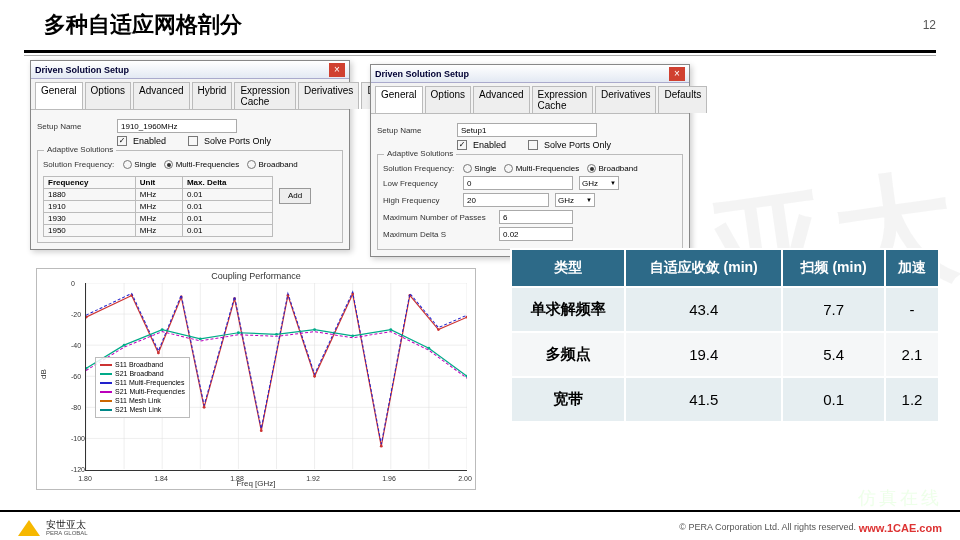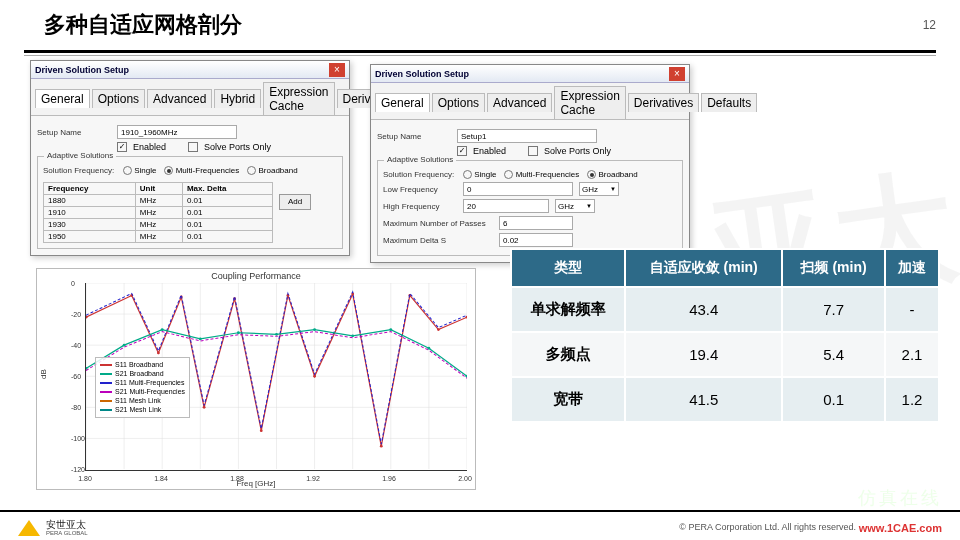--- a/index.html
+++ b/index.html
@@ -13,21 +13,21 @@
   .title { font-size: 22px; font-weight: 700; color: #000; }
   .pagenum { position: absolute; right: 24px; top: 18px; font-size: 12px; color: #555; }
   .hr1 { height: 3px; background: #000; margin: 4px 24px 0 24px; }
   .hr2 { height: 1px; background: #aaa; margin: 2px 24px 8px 24px; }
 
   
   .dlg { position: absolute; background: #f3f3f3; border: 1px solid #888; box-shadow: 2px 2px 6px rgba(0,0,0,.2); font-size: 9px; }
   .dlg-titlebar { height: 18px; background: linear-gradient(#fff,#e3e9f3); display:flex; align-items:center; padding:0 4px; border-bottom:1px solid #aac; }
   .dlg-titlebar .t { color:#003; font-weight:600; }
   .dlg-titlebar .x { margin-left:auto; width:16px; height:14px; background:#d04030; color:#fff; text-align:center; line-height:14px; font-size:10px; }
-  .tabs { display:flex; gap:2px; padding:3px 4px 0 4px; font-size:12px;align-items:center; }
+  .tabs { display:flex; gap:2px; padding:3px 4px 0 4px; font-size:10px; }
   .tab { padding:2px 5px; background:#eee; border:1px solid #bbb; border-bottom:none; }
   .tab.active { background:#fff; }
   .dlg-body { background:#f7f7f7; padding:6px; border-top:1px solid #bbb; }
   .row { display:flex; align-items:center; gap:6px; margin:3px 0; }
   .lbl { font-size:8px; color:#333; min-width:74px; }
   .inp { height:14px; border:1px solid #aaa; background:#fff; font-size:8px; padding:0 3px; }
   .chk { width:10px; height:10px; border:1px solid #777; display:inline-block; vertical-align:middle; }
   .chk.on::after{content:"✓"; font-size:8px; line-height:8px; color:#000; display:block; text-align:center;}
   .radio { width:9px;height:9px;border:1px solid #777;border-radius:50%;display:inline-block;vertical-align:middle; position:relative;}
   .radio.on::after{content:"";position:absolute;inset:1.5px;border-radius:50%;background:#333;}

